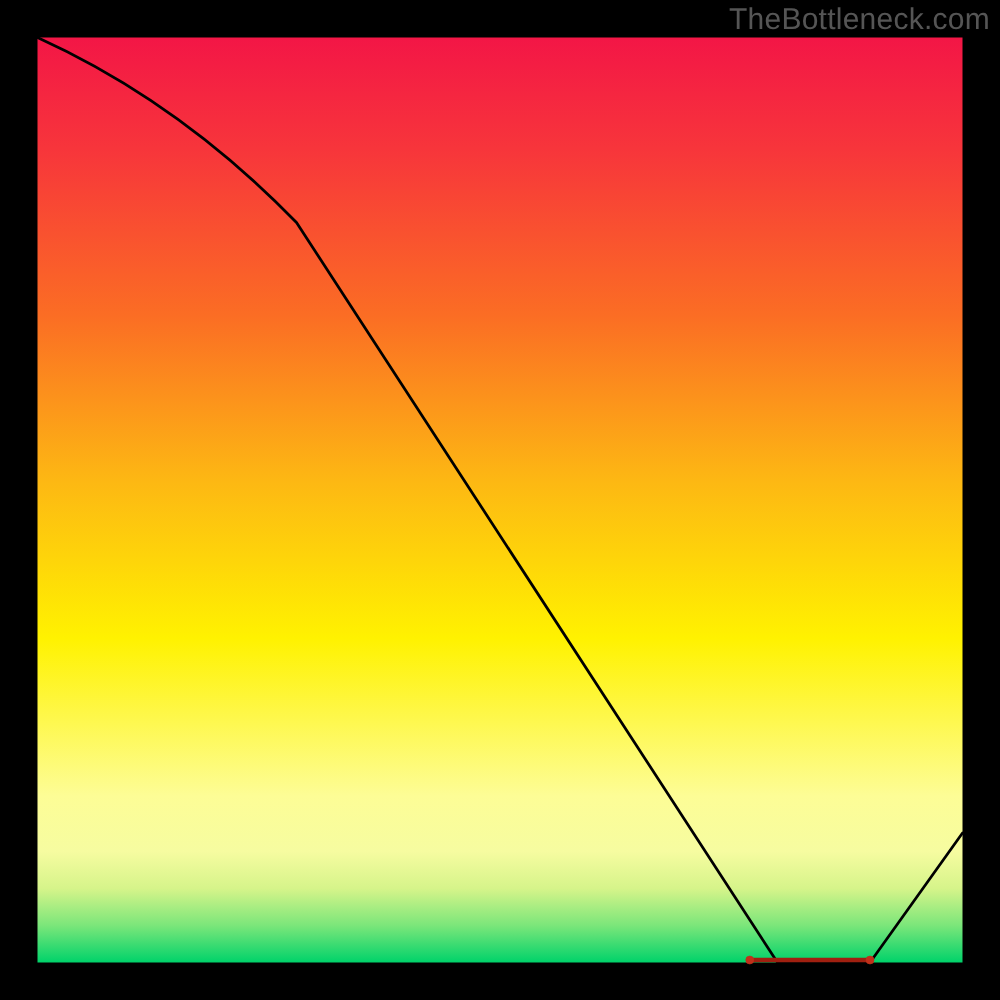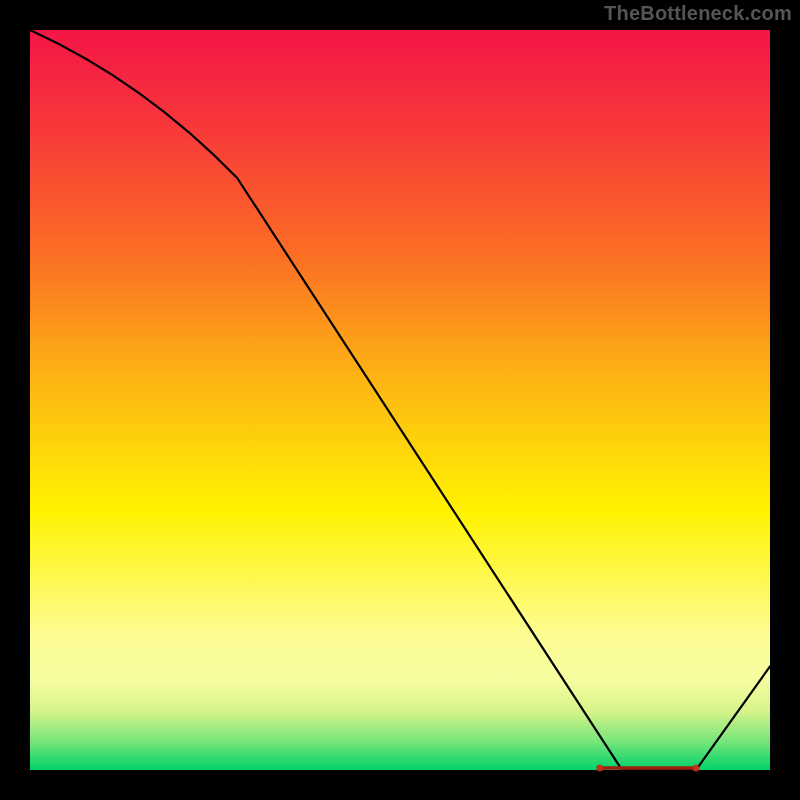--- a/index.html
+++ b/index.html
@@ -15,22 +15,22 @@
     position: relative;
     width: 800px;
     height: 800px;
     background: #000000;
   }
   .watermark {
     position: absolute;
     top: 2px;
     right: 8px;
     color: #555555;
-    font-size: 20px;
-    font-weight: 700;
+    font-size: 24px;
+    font-weight: 400;
     letter-spacing: 0.2px;
     user-select: none;
   }
   .plot-area {
     position: absolute;
     left: 30px;
     top: 30px;
     width: 740px;
     height: 740px;
     

